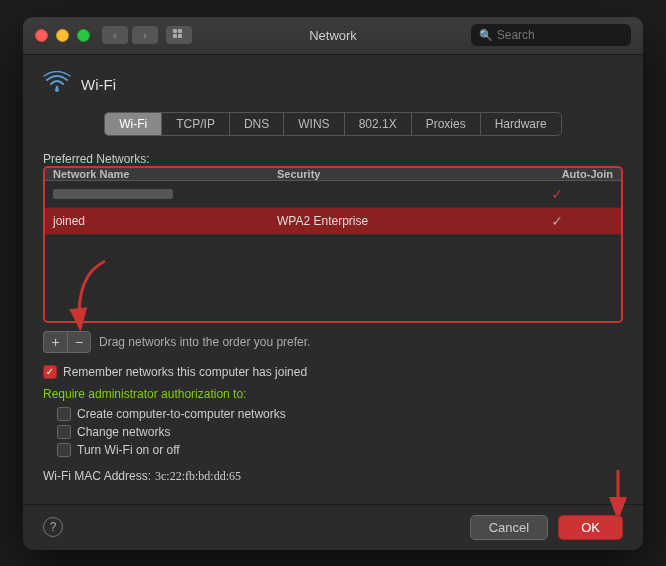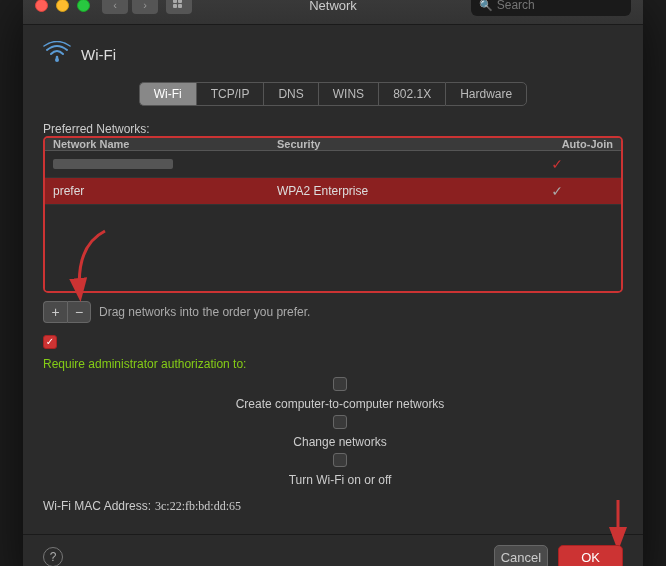--- a/index.html
+++ b/index.html
@@ -257,21 +257,20 @@
       color: #84cc16;
       font-size: 12px;
       margin-bottom: 6px;
     }
     .admin-option {
       display: flex;
       align-items: center;
       gap: 6px;
       margin-bottom: 4px;
       padding-left: 14px;
-      flex-direction: column;
     }
     .mac-address-row {
       display: flex;
       align-items: center;
       gap: 4px;
       margin-bottom: 4px;
     }
     .mac-label {
       color: #ccc;
       font-size: 12px;
@@ -300,21 +299,21 @@
       display: flex;
       align-items: center;
       justify-content: center;
     }
     .footer-buttons {
       display: flex;
       gap: 10px;
       align-items: center;
     }
     .cancel-btn {
-      padding: 4px 6px;
+      padding: 4px 18px;
       background: #4a4a4a;
       border: 1px solid #666;
       border-radius: 5px;
       color: #ccc;
       font-size: 13px;
       cursor: pointer;
     }
     .ok-btn {
       padding: 4px 22px;
       background: #cc3333;
@@ -371,20 +370,21 @@
       </span>
       <span class="wifi-title">Wi-Fi</span>
     </div>
 
     <div class="tabs">
       <div class="tab active">Wi-Fi</div>
       <div class="tab">TCP/IP</div>
       <div class="tab">DNS</div>
       <div class="tab">WINS</div>
       <div class="tab">802.1X</div>
+      <div class="tab">Proxies</div>
       <div class="tab">Hardware</div>
     </div>
 
     <div class="section-label">Preferred Networks:</div>
 
     <div class="network-table-wrapper">
       <div class="table-header">
         <span class="th th-name">Network Name</span>
         <span class="th th-security">Security</span>
         <span class="th th-autojoin">Auto-Join</span>
@@ -395,21 +395,21 @@
           <span class="td td-name">
             <div class="redacted-bar"></div>
           </span>
           <span class="td td-security"></span>
           <span class="td td-autojoin">
             <span style="color:#cc3333;font-size:14px;">✓</span>
           </span>
         </div>
 
         <div class="table-row selected">
-          <span class="td td-name">prefer</span>
+          <span class="td td-name">joined</span>
           <span class="td td-security">WPA2 Enterprise</span>
           <span class="td td-autojoin">
             <span class="checkmark-dark">✓</span>
           </span>
         </div>
       </div>
     </div>
 
     <div class="bottom-controls">
 
@@ -423,20 +423,21 @@
       </svg>
       <div class="add-remove-btns">
         <button class="add-btn">+</button>
         <button class="remove-btn">−</button>
       </div>
       <span class="drag-hint">Drag networks into the order you prefer.</span>
     </div>
 
     <div class="remember-row">
       <div class="checkbox-checked">✓</div>
+      <span class="remember-text">Remember networks this computer has joined</span>
     </div>
 
     <div class="admin-section">
       <div class="admin-label">Require administrator authorization to:</div>
       <div class="admin-option">
         <div class="checkbox-unchecked"></div>
         <span class="remember-text">Create computer-to-computer networks</span>
       </div>
       <div class="admin-option">
         <div class="checkbox-unchecked"></div>

